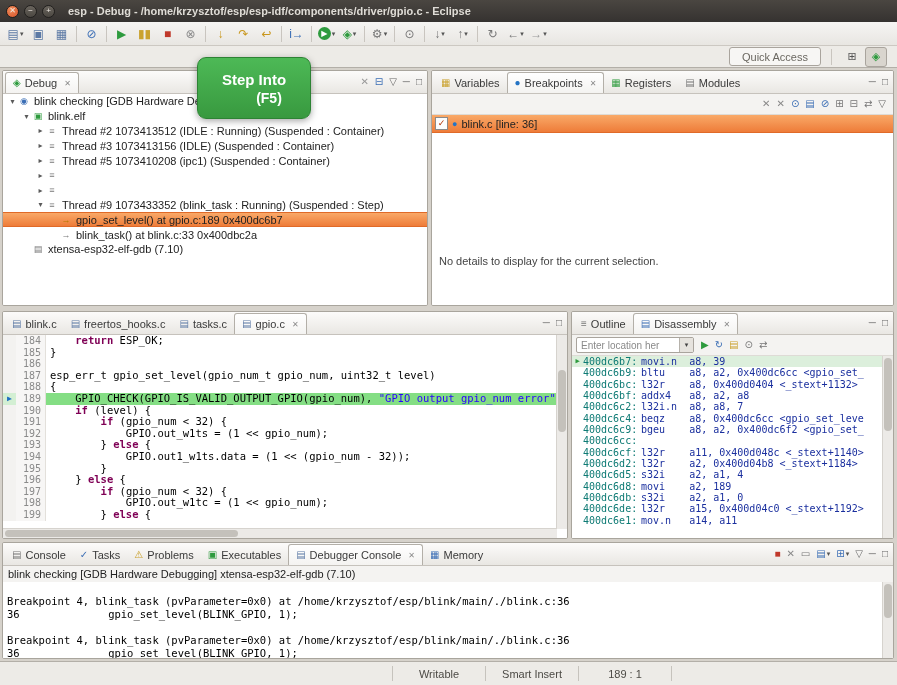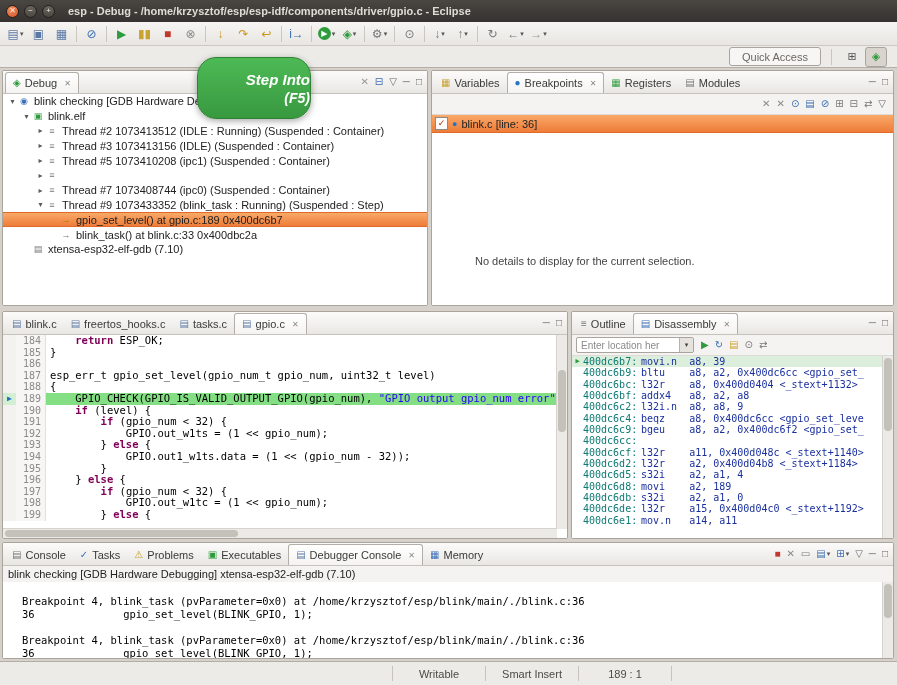--- a/index.html
+++ b/index.html
@@ -53,21 +53,21 @@
   .tree-row.selected{background:linear-gradient(#f9a968,#ee7c39);border-top:1px solid #e06a28;border-bottom:1px solid #e06a28;box-sizing:border-box;}
   .twist{width:11px;font-size:8px;color:#5a5a5a;text-align:center;flex:none;}
   .tree-ic{width:12px;font-size:9px;text-align:center;flex:none;margin-right:4px;}
 
   
   .bp-row{display:flex;align-items:center;height:18px;white-space:nowrap;}
   .bp-row.selected{background:linear-gradient(#f9a968,#ee7c39);border-bottom:1px solid #e06a28;box-sizing:border-box;}
   .bp-check{width:11px;height:11px;flex:none;background:#fdfdfd;border:1px solid #8a8a8a;font-size:9px;line-height:11px;
     text-align:center;color:#b03000;margin:0 4px 0 3px;box-sizing:content-box;}
   .bp-ic{color:#2574c4;font-size:9px;margin-right:4px;}
-  .bp-message{margin-top:122px;padding-left:16px;color:#444;margin-left:27px;}
+  .bp-message{margin-top:122px;padding-left:7px;color:#444;}
 
   
   .ed-lines{position:absolute;left:0;top:0;right:10px;bottom:9px;overflow:hidden;background:#fff;}
   .ed-row{display:flex;height:11.6px;line-height:11.6px;font-family:"DejaVu Sans Mono","Liberation Mono",monospace;
     font-size:10.5px;white-space:pre;}
   .ed-ann{width:13px;flex:none;background:#f3f2f0;text-align:center;font-size:8px;line-height:11.6px;color:#1f6fc0;}
   .ed-num{width:25px;flex:none;text-align:right;padding-right:4px;color:#8a8a8a;background:#f7f6f5;
     border-right:1px solid #e3e0db;font-size:10px;}
   .ed-code{flex:1;padding-left:4px;color:#000;}
   .ed-row.current .ed-code{background:#84de84;}
@@ -93,34 +93,34 @@
   .ds-row.current{background:#dcefdc;}
   .ds-ann{width:11px;flex:none;text-align:center;font-size:7px;color:#2e9b3e;}
   .ds-addr{color:#0d7a74;width:58px;flex:none;}
   .ds-instr{color:#1a2f9e;}
 
   
   .con-header{height:16px;flex:none;display:flex;align-items:center;padding-left:5px;background:#f4f3f1;color:#222;
     white-space:nowrap;}
   .con-lines{position:absolute;left:0;top:0;right:10px;bottom:0;background:#fff;overflow:hidden;}
   .con-line{font-family:"DejaVu Sans Mono","Liberation Mono",monospace;font-size:10.5px;line-height:13px;
-    white-space:pre;padding-left:19px;color:#000;}
+    white-space:pre;padding-left:4px;color:#000;}
 
   
   .statusbar{position:absolute;left:0;right:0;bottom:0;height:24px;background:#edebe7;border-top:1px solid #b3afa8;
     display:flex;align-items:center;color:#4c4a45;box-sizing:border-box;}
   .sb-spacer{width:392px;flex:none;}
   .sb-cell{width:92px;text-align:center;flex:none;}
   .sb-sep{width:1px;height:15px;background:#c6c3bd;flex:none;}
 
   
   .key-overlay{position:absolute;left:197px;top:57px;width:112px;height:60px;z-index:60;
-    background:linear-gradient(#4db956,#38993f);border:1px solid #2d8334;border-radius:19px;
-    box-shadow:0 2px 7px rgba(0,0,0,.35);display:flex;flex-direction:column;align-items:flex-end;justify-content:center;
-    color:#fff;font-weight:bold;font-style:italic;}
+    background:linear-gradient(#4db956,#38993f);border:1px solid #2d8334;border-radius:9px;
+    box-shadow:0 2px 7px rgba(0,0,0,.35);display:flex;flex-direction:column;align-items:center;justify-content:center;
+    color:#fff;font-weight:bold;}
   .key-title{font-size:15px;}
   .key-sub{font-size:14px;margin-top:2px;margin-left:30px;}
 </style>
 </head>
 <body>
 
 <div class="app">
 
   <div class="titlebar">
     <div id="window-controls" style="display:flex;align-items:center;">
@@ -281,21 +281,20 @@
           <span class="tree-ic" style="color: rgb(119, 119, 119);">≡</span>
           <span class="tree-label">Thread #5 1073410208 (ipc1) (Suspended : Container)</span>
         </div>
         <div class="tree-row" style="padding-left: 32px;">
           <span class="twist">▸</span>
           <span class="tree-ic" style="color: rgb(119, 119, 119);">≡</span>
         </div>
         <div class="tree-row" style="padding-left: 32px;">
           <span class="twist">▸</span>
           <span class="tree-ic" style="color: rgb(119, 119, 119);">≡</span>
-          <span class="tree-label">Thread #7 1073408744 (ipc0) (Suspended : Container)</span>
         </div>
         <div class="tree-row" style="padding-left: 32px;">
           <span class="twist">▾</span>
           <span class="tree-ic" style="color: rgb(119, 119, 119);">≡</span>
           <span class="tree-label">Thread #9 1073433352 (blink_task : Running) (Suspended : Step)</span>
         </div>
         <div class="tree-row selected" style="padding-left: 46px;">
           <span class="twist"> </span>
           <span class="tree-ic" style="color: rgb(176, 120, 0);">→</span>
           <span class="tree-label">gpio_set_level() at gpio.c:189 0x400dc6b7</span>
@@ -492,21 +491,21 @@
             <span class="vt-glyph" style="color: rgb(119, 119, 119);">⇄</span>
           </div>
         </div>
     </div>
     <div class="content white">
       <div class="ds-rows" id="disasm-rows">
           <div class="ds-row current"><span class="ds-ann">▶</span><span class="ds-addr">400dc6b7:</span><span class="ds-instr">movi.n  a8, 39</span></div>
           <div class="ds-row"><span class="ds-ann"> </span><span class="ds-addr">400dc6b9:</span><span class="ds-instr">bltu    a8, a2, 0x400dc6cc &lt;gpio_set_</span></div>
           <div class="ds-row"><span class="ds-ann"> </span><span class="ds-addr">400dc6bc:</span><span class="ds-instr">l32r    a8, 0x400d0404 &lt;_stext+1132&gt;</span></div>
           <div class="ds-row"><span class="ds-ann"> </span><span class="ds-addr">400dc6bf:</span><span class="ds-instr">addx4   a8, a2, a8</span></div>
-          <div class="ds-row"><span class="ds-ann"> </span><span class="ds-addr">400dc6c2:</span><span class="ds-instr">l32i.n  a8, a8, 9</span></div>
+          <div class="ds-row"><span class="ds-ann"> </span><span class="ds-addr">400dc6c2:</span><span class="ds-instr">l32i.n  a8, a8, 7</span></div>
           <div class="ds-row"><span class="ds-ann"> </span><span class="ds-addr">400dc6c4:</span><span class="ds-instr">beqz    a8, 0x400dc6cc &lt;gpio_set_leve</span></div>
           <div class="ds-row"><span class="ds-ann"> </span><span class="ds-addr">400dc6c9:</span><span class="ds-instr">bgeu    a8, a2, 0x400dc6f2 &lt;gpio_set_</span></div>
           <div class="ds-row"><span class="ds-ann"> </span><span class="ds-addr">400dc6cc:</span></div>
           <div class="ds-row"><span class="ds-ann"> </span><span class="ds-addr">400dc6cf:</span><span class="ds-instr">l32r    a11, 0x400d048c &lt;_stext+1140&gt;</span></div>
           <div class="ds-row"><span class="ds-ann"> </span><span class="ds-addr">400dc6d2:</span><span class="ds-instr">l32r    a2, 0x400d04b8 &lt;_stext+1184&gt;</span></div>
           <div class="ds-row"><span class="ds-ann"> </span><span class="ds-addr">400dc6d5:</span><span class="ds-instr">s32i    a2, a1, 4</span></div>
           <div class="ds-row"><span class="ds-ann"> </span><span class="ds-addr">400dc6d8:</span><span class="ds-instr">movi    a2, 189</span></div>
           <div class="ds-row"><span class="ds-ann"> </span><span class="ds-addr">400dc6db:</span><span class="ds-instr">s32i    a2, a1, 0</span></div>
           <div class="ds-row"><span class="ds-ann"> </span><span class="ds-addr">400dc6de:</span><span class="ds-instr">l32r    a15, 0x400d04c0 &lt;_stext+1192&gt;</span></div>
           <div class="ds-row"><span class="ds-ann"> </span><span class="ds-addr">400dc6e1:</span><span class="ds-instr">mov.n   a14, a11</span></div>

